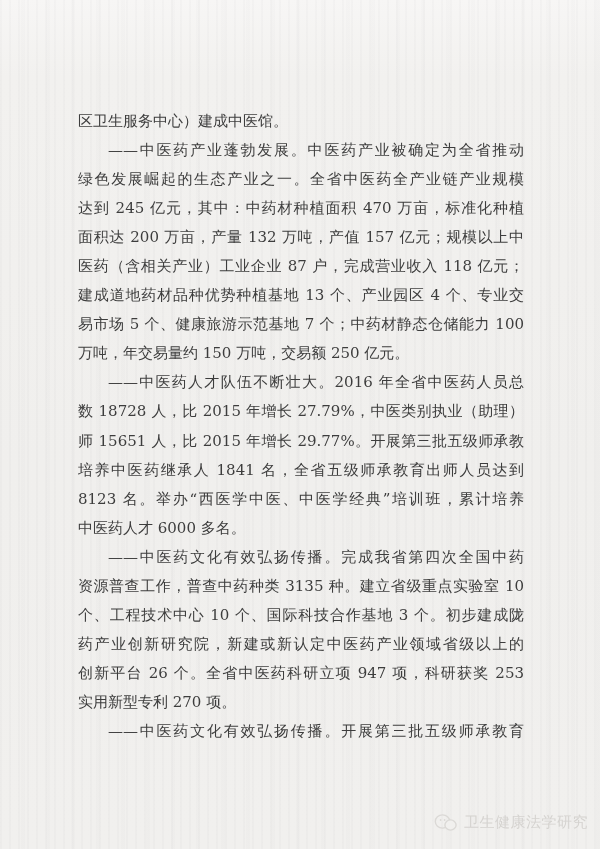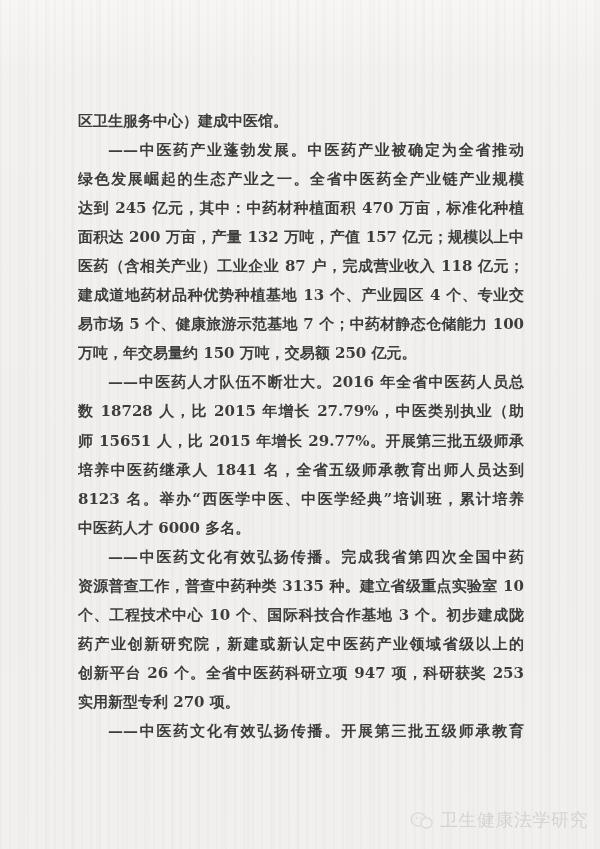--- a/index.html
+++ b/index.html
@@ -32,39 +32,39 @@
   .text-block {
     position: absolute;
     left: 78px;
     top: 107px;
     width: 446px;
     font-size: 15px;
     line-height: 29.05px;
     color: #3d3d3d;
     text-rendering: optimizeLegibility;
   }
-  .para { margin: 0; padding: 0; font-weight: bold; }
+  .para { margin: 0; padding: 0; }
   .line {
     height: 29.05px;
     overflow: hidden;
     text-align: justify;
     text-align-last: justify;
     word-break: break-all;
   }
   .line.last { text-align-last: left; }
   .line.ind  { text-indent: 2em; }
   .watermark {
     position: absolute;
     right: 12px;
     bottom: 17px;
     display: flex;
     align-items: center;
     gap: 6px;
     color: #d5d3d0;
-    font-size: 18px;
+    font-size: 15px;
     letter-spacing: 0.5px;
     white-space: nowrap;
     user-select: none;
   }
   .watermark .logo { display: inline-flex; line-height: 0; }
 </style>
 </head>
 <body>
 
 <div class="page">

